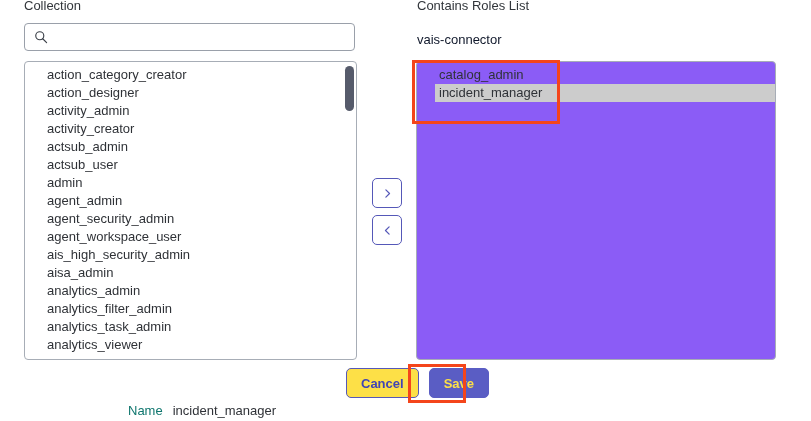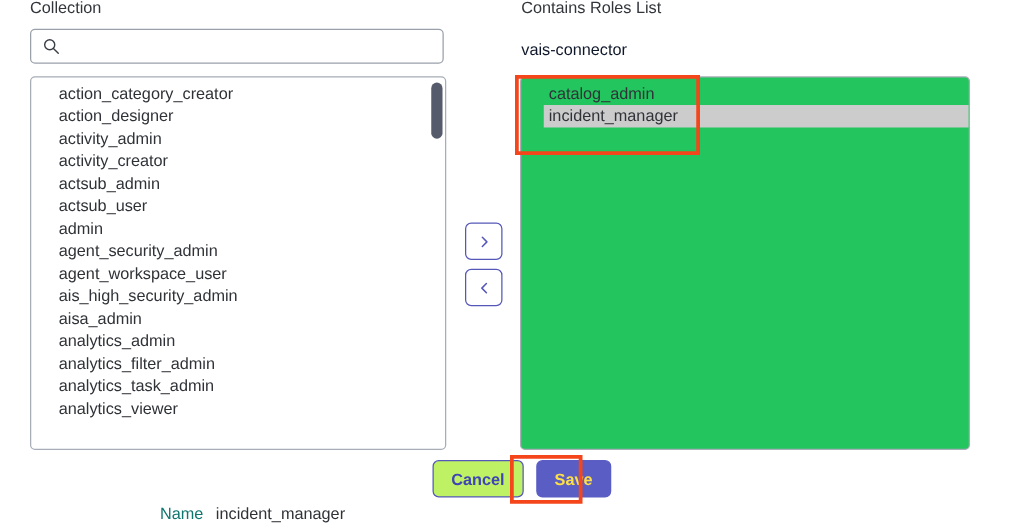--- a/index.html
+++ b/index.html
@@ -140,21 +140,21 @@
 
   #roles-list {
     position: absolute;
     left: 416px;
     top: 61px;
     width: 360px;
     height: 299px;
     box-sizing: border-box;
     border: 1px solid #a7adb6;
     border-radius: 4px;
-    background: #22c55e;
+    background: #8b5cf6;
     overflow: hidden;
   }
   #roles-list .inner { padding: 4px 0 0 0; }
 
   
   #footer-actions {
     position: absolute;
     left: 346px;
     top: 368px;
     display: flex;
@@ -169,21 +169,21 @@
     font-family: "Liberation Sans", sans-serif;
     font-size: 13px;
     font-weight: bold;
     cursor: pointer;
     display: flex;
     align-items: center;
     justify-content: center;
     white-space: nowrap;
   }
   .btn-secondary {
-    background: #bef264;
+    background: #fde047;
     border: 1px solid #5558b8;
     color: #4044b5;
   }
   .btn-primary {
     background: #5a5dc4;
     border: 1px solid #5a5dc4;
     color: #fde047;
   }
 
   
@@ -227,20 +227,21 @@
 
 <div id="collection-list">
   <div class="inner" id="collection-options">
       <div class="opt">action_category_creator</div>
       <div class="opt">action_designer</div>
       <div class="opt">activity_admin</div>
       <div class="opt">activity_creator</div>
       <div class="opt">actsub_admin</div>
       <div class="opt">actsub_user</div>
       <div class="opt">admin</div>
+      <div class="opt">agent_admin</div>
       <div class="opt">agent_security_admin</div>
       <div class="opt">agent_workspace_user</div>
       <div class="opt">ais_high_security_admin</div>
       <div class="opt">aisa_admin</div>
       <div class="opt">analytics_admin</div>
       <div class="opt">analytics_filter_admin</div>
       <div class="opt">analytics_task_admin</div>
       <div class="opt">analytics_viewer</div>
     </div>
   <div id="collection-scrollbar">

